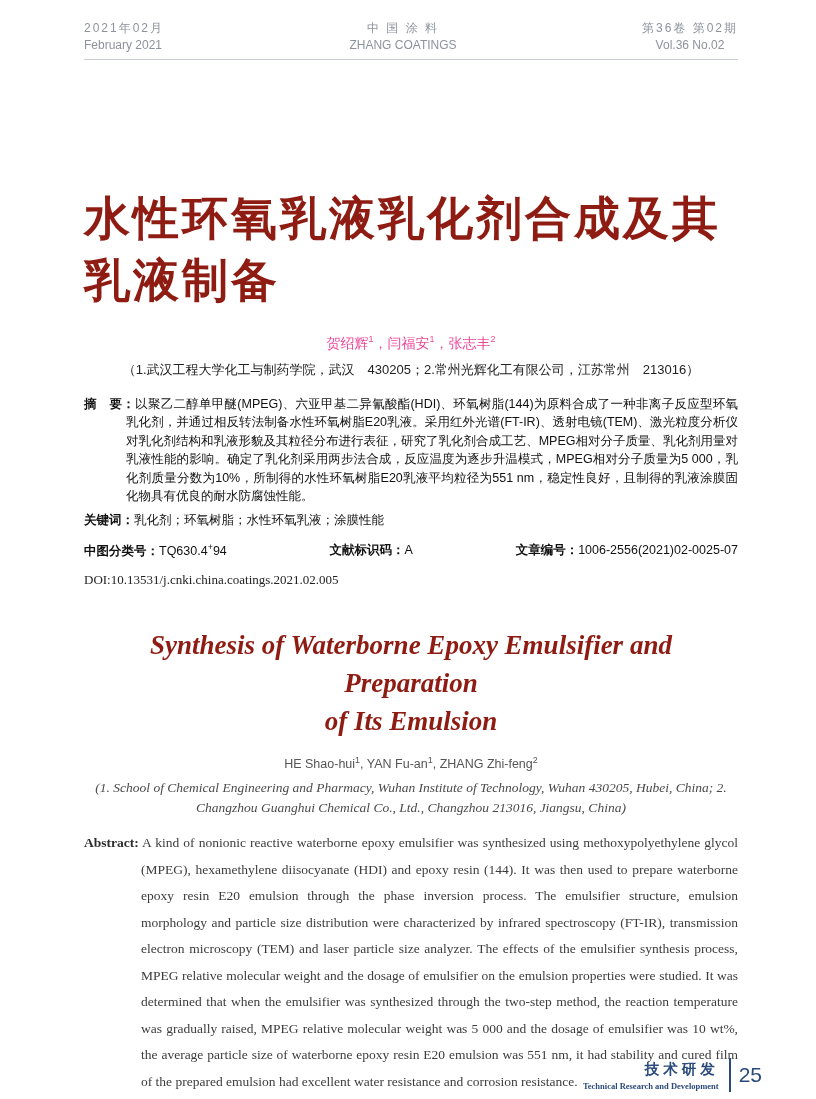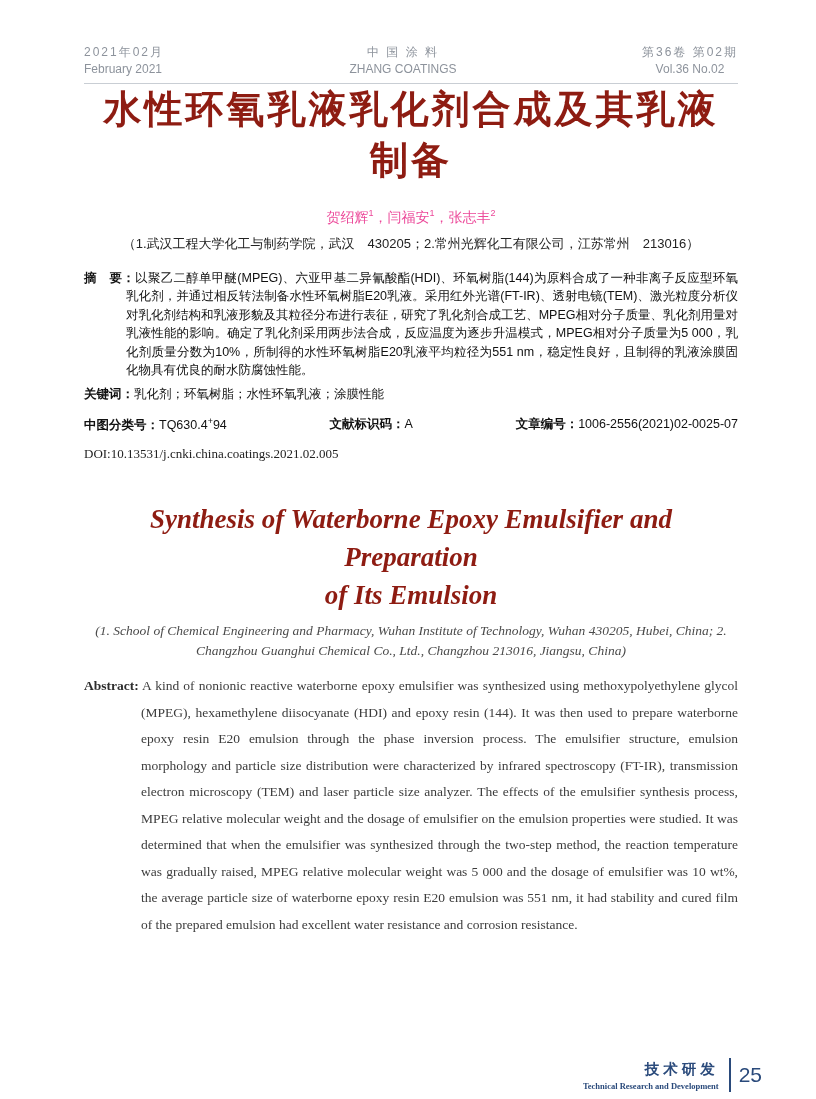--- a/index.html
+++ b/index.html
@@ -10,38 +10,39 @@
   *{margin:0;padding:0;box-sizing:border-box;}
   html,body{background:#fff;}
   body{
     width:816px;height:1099px;
     margin:0 auto;
     position:relative;
     overflow:hidden;
     font-family:"Liberation Sans",sans-serif;
     color:#1c1c1c;
   }
-  .page-inner{padding:44px 78px 0 84px;border-radius:16px;}
+  .page-inner{padding:20px 78px 0 84px;border-radius:16px;}
 
   
   .jheader{
     display:flex;justify-content:space-between;align-items:flex-end;
     color:var(--header-gray);
     font-size:12px;line-height:17px;
     border-bottom:1px solid #c9ced4;
     padding-bottom:5px;
   }
   .jheader .zh{letter-spacing:2px;}
   .jheader .col-c{text-align:center;}
   .jheader .col-r{text-align:center;}
 
   
   .title-zh{
-    text-align:center;
-    font-size:38px;font-weight:bold;
+    margin-top:128px;
+    text-align:left;
+    font-size:46px;font-weight:bold;
     letter-spacing:3px;
     color:var(--title-red);
   }
   .authors-zh{
     margin-top:22px;text-align:center;
     font-size:14px;color:#ec4899;
   }
   sup{font-size:9px;}
   .affil-zh{
     margin-top:8px;text-align:center;
@@ -161,20 +162,23 @@
     <div><span class="lbl">文章编号：</span><span>1006-2556(2021)02-0025-07</span></div>
   </div>
 
   <div class="doi-line">DOI:10.13531/j.cnki.china.coatings.2021.02.005</div>
 
   <h2 class="title-en">
     <span>Synthesis of Waterborne Epoxy Emulsifier and Preparation</span><br>
     <span>of Its Emulsion</span>
   </h2>
 
+  <div class="authors-en">
+    <span>HE Shao-hui</span><sup>1</sup><span>, </span><span>YAN Fu-an</span><sup>1</sup><span>, </span><span>ZHANG Zhi-feng</span><sup>2</sup>
+  </div>
 
   <div class="affil-en">(1. School of Chemical Engineering and Pharmacy, Wuhan Institute of Technology, Wuhan 430205, Hubei, China; 2. Changzhou Guanghui Chemical Co., Ltd., Changzhou 213016, Jiangsu, China)</div>
 
   <p class="hang-en"><span class="lbl">Abstract:</span> <span>A kind of nonionic reactive waterborne epoxy emulsifier was synthesized using methoxypolyethylene glycol (MPEG), hexamethylene diisocyanate (HDI) and epoxy resin (144). It was then used to prepare waterborne epoxy resin E20 emulsion through the phase inversion process. The emulsifier structure, emulsion morphology and particle size distribution were characterized by infrared spectroscopy (FT-IR), transmission electron microscopy (TEM) and laser particle size analyzer. The effects of the emulsifier synthesis process, MPEG relative molecular weight and the dosage of emulsifier on the emulsion properties were studied. It was determined that when the emulsifier was synthesized through the two-step method, the reaction temperature was gradually raised, MPEG relative molecular weight was 5 000 and the dosage of emulsifier was 10 wt%, the average particle size of waterborne epoxy resin E20 emulsion was 551 nm, it had stability and cured film of the prepared emulsion had excellent water resistance and corrosion resistance.</span></p>
 
 </div>
 
 <div class="page-footer">
   <div class="pf-text">
     <div class="pf-zh">技术研发</div>

